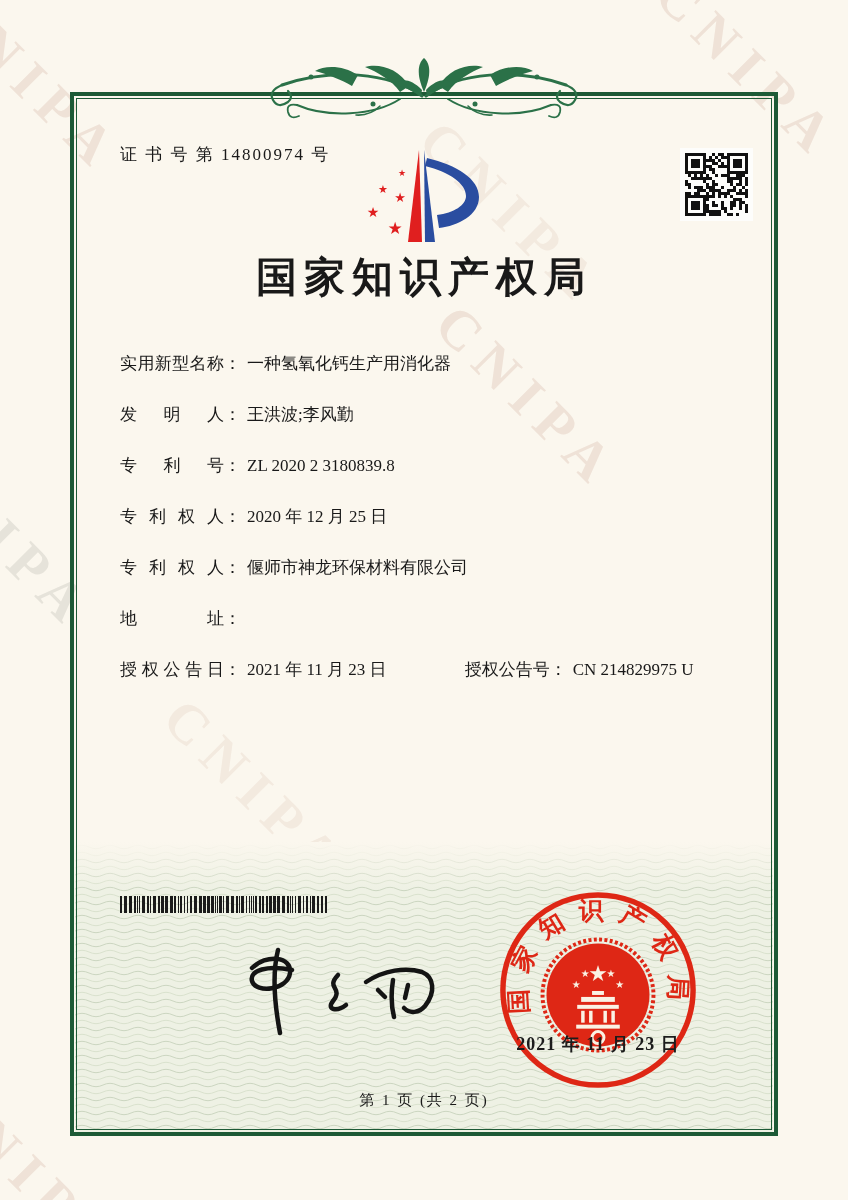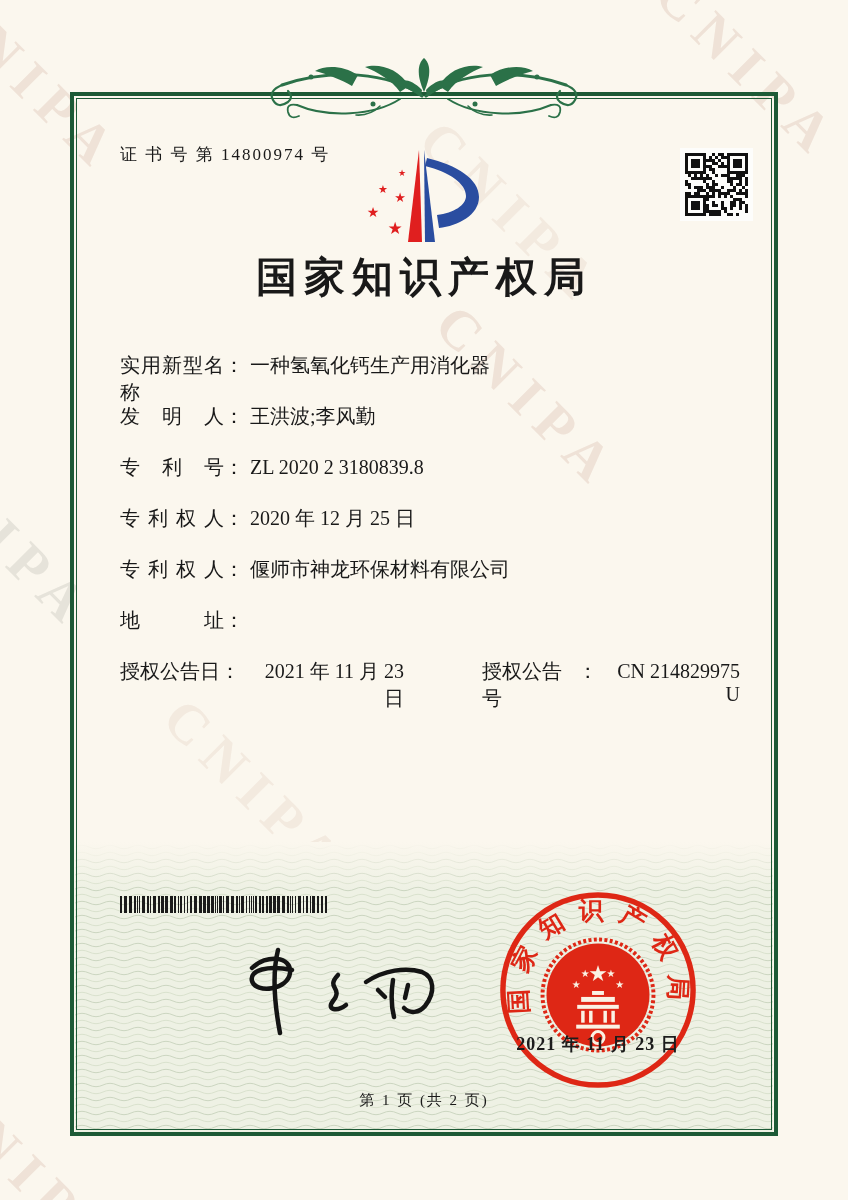--- a/index.html
+++ b/index.html
@@ -30,21 +30,21 @@
   .qr { position:absolute; left:680px; top:148px; width:73px; height:73px; background:#fdfdfb; padding:5px; z-index:3; }
   .qr-grid { display:grid; grid-template-columns:repeat(21,3px); grid-auto-rows:3px; }
   .qr-grid i { display:block; }
   .logo { position:absolute; left:355px; top:146px; z-index:3; }
   .title {
     position:absolute; left:0; top:250px; width:100%; text-align:center;
     font-size:41px; font-weight:bold; letter-spacing:7px; z-index:3;
   }
   
   .fields { position:absolute; left:120px; top:352px; width:620px; z-index:3; }
-  .field-row { display:flex; align-items:baseline; height:51px; font-size:20px; }
+  .field-row { display:flex; align-items:baseline; height:51px; font-size:17px; }
   .field-label {
     display:inline-block; width:104px; text-align:justify; text-align-last:justify;
   }
   .field-colon { margin-right:6px; }
   .field-value { white-space:pre-wrap;text-align:right; }
   .field-second { margin-left:78px; display:flex; align-items:baseline; }
   
   .body-text { position:absolute; left:120px; top:697px; width:614px; font-size:17px; line-height:29px; z-index:3; }
   .body-text p { text-indent:2em; }
   

